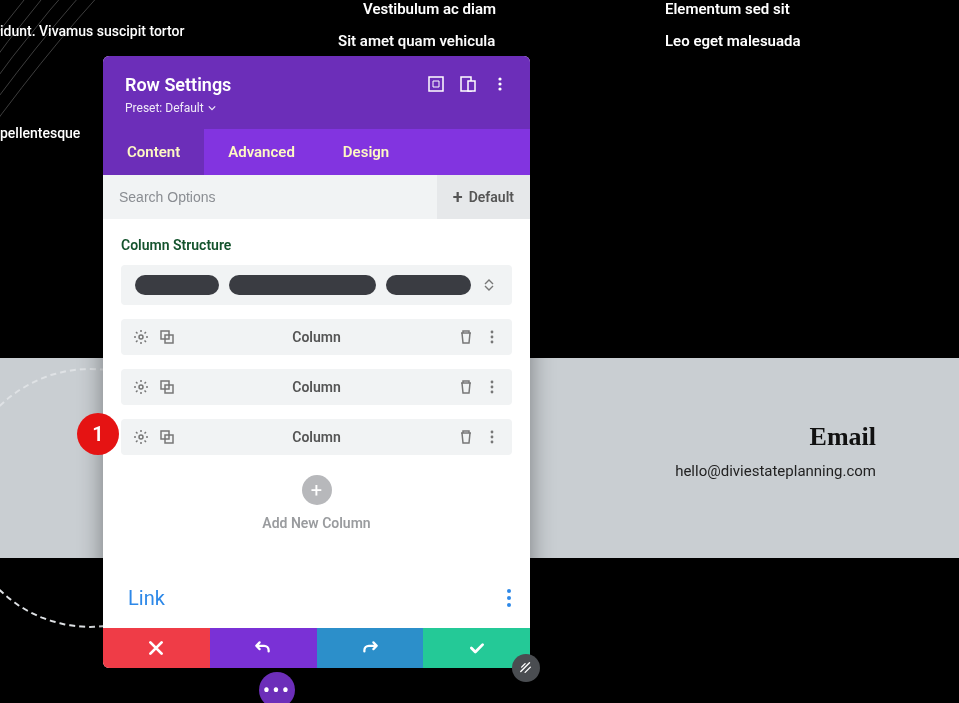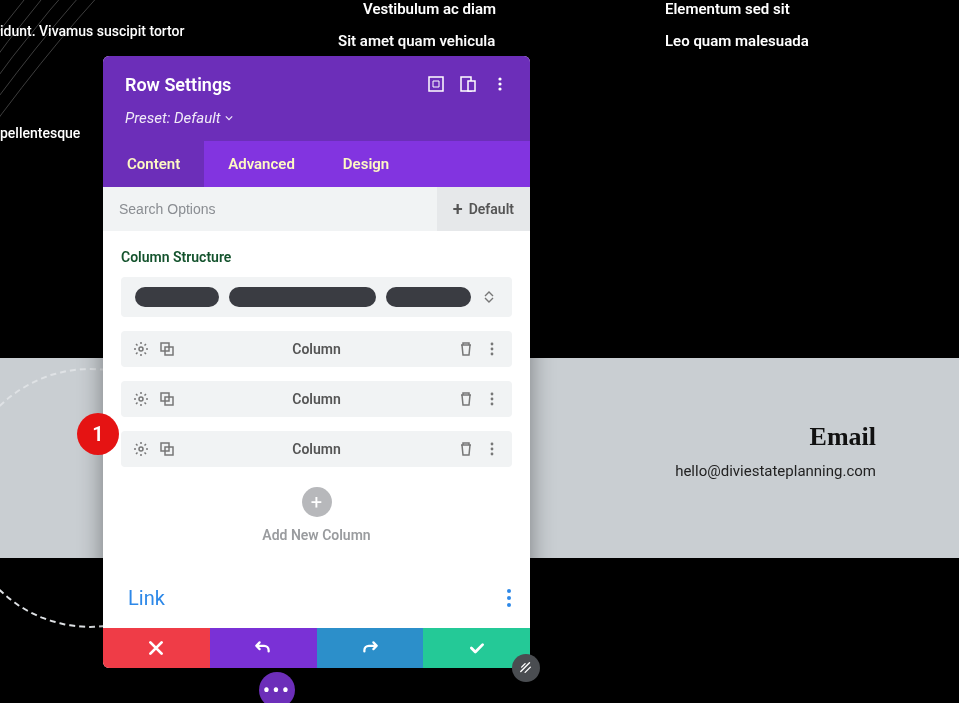--- a/index.html
+++ b/index.html
@@ -29,23 +29,23 @@
 
     .modal {
       position:absolute; left:103px; top:56px; width:427px; height:612px;
       background:#fff; border-radius:6px; box-shadow:0 6px 24px rgba(0,0,0,.4);
       display:flex; flex-direction:column; overflow:visible;
     }
     .modal-header {
       background:#6c2eb9; color:#fff; padding:18px 22px 14px; border-radius:6px 6px 0 0;
       display:flex; align-items:flex-start; justify-content:space-between;
     }
-    .modal-header-left { display:flex; flex-direction:column; gap:14px; }
+    .modal-header-left { display:flex; flex-direction:column; gap:6px;text-align:center; }
     .modal-title { font-size:18px; font-weight:600; }
-    .modal-preset { font-size:15px; opacity:.9; display:flex; align-items:center; gap:4px;font-style:italic; }
+    .modal-preset { font-size:12px; opacity:.9; display:flex; align-items:center; gap:4px; }
     .modal-header-icons { display:flex; gap:16px; align-items:center; margin-top:2px; }
     .hdr-icon { width:16px; height:16px; cursor:pointer; }
     .tabs { background:#8234e0; display:flex; }
     .tab { padding:14px 24px; color:#fef9c3; font-size:15px; font-weight:600; cursor:pointer; }
     .tab.active { background:#6c2eb9; }
     .search-bar { display:flex; background:#f1f3f4; align-items:center; }
     .search-input { flex:1; border:0; background:transparent; padding:14px 16px; font-size:14px; color:#333; outline:none; }
     .search-input::placeholder { color:#8a8d92; }
     .filter-btn { background:#e6e8ea; color:#555; padding:14px 16px; display:flex; align-items:center; gap:6px; font-size:14px; font-weight:600; cursor:pointer; }
     .plus { font-size:18px; line-height:0; }
@@ -121,21 +121,21 @@
     <path d="M-40 260 Q 100 30 260 -100"></path>
     <path d="M-40 240 Q 90 20 260 -120"></path>
   </g>
 </svg>
 <div class="deco-circle"></div>
 
 <div class="bg-text small" style="left:0; top:23px;">idunt. Vivamus suscipit tortor</div>
 <div class="bg-text" style="left:363px; top:0;">Vestibulum ac diam</div>
 <div class="bg-text" style="left:665px; top:0;">Elementum sed sit</div>
 <div class="bg-text" style="left:338px; top:32px;">Sit amet quam vehicula</div>
-<div class="bg-text" style="left:665px; top:32px;">Leo quam malesuada</div>
+<div class="bg-text" style="left:665px; top:32px;">Leo eget malesuada</div>
 <div class="bg-text small" style="left:0; top:125px;">pellentesque</div>
 
 <div class="stripe-heading" style="right:83px; top:422px;">Email</div>
 <div class="stripe-sub" style="right:83px; top:462px;">hello@diviestateplanning.com</div>
 
 <div class="modal">
   <div class="modal-header">
     <div class="modal-header-left">
       <div class="modal-title">Row Settings</div>
       <div class="modal-preset">

